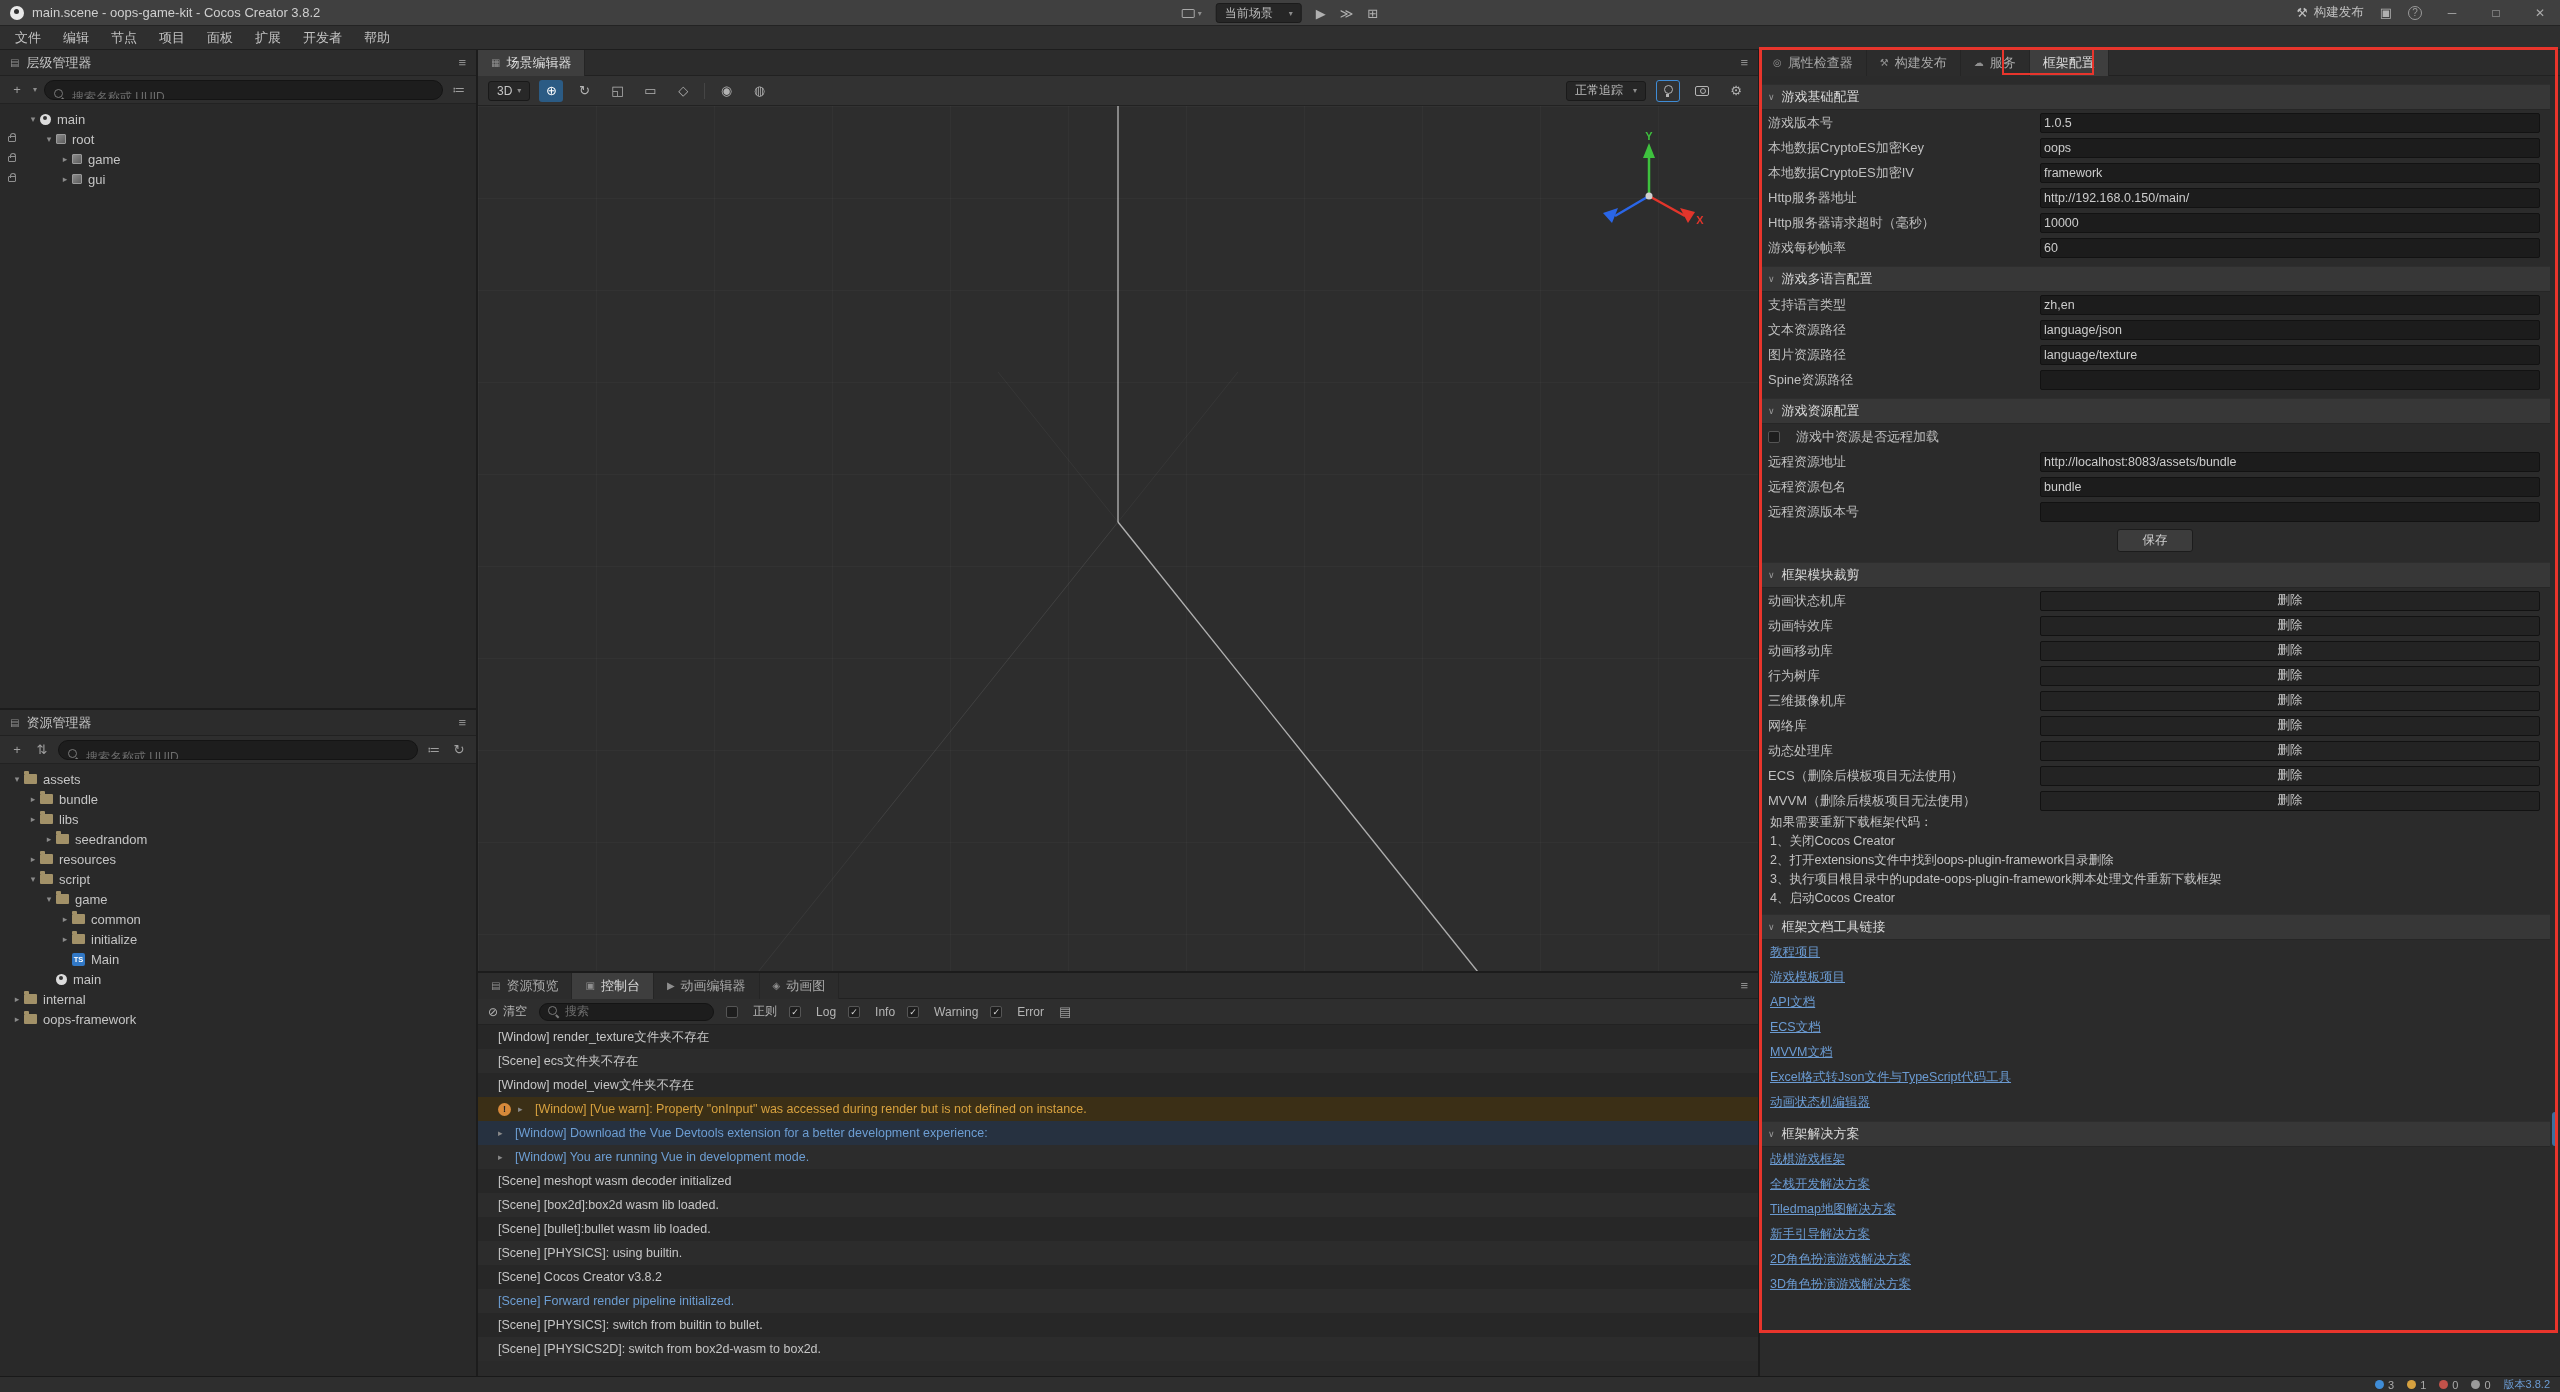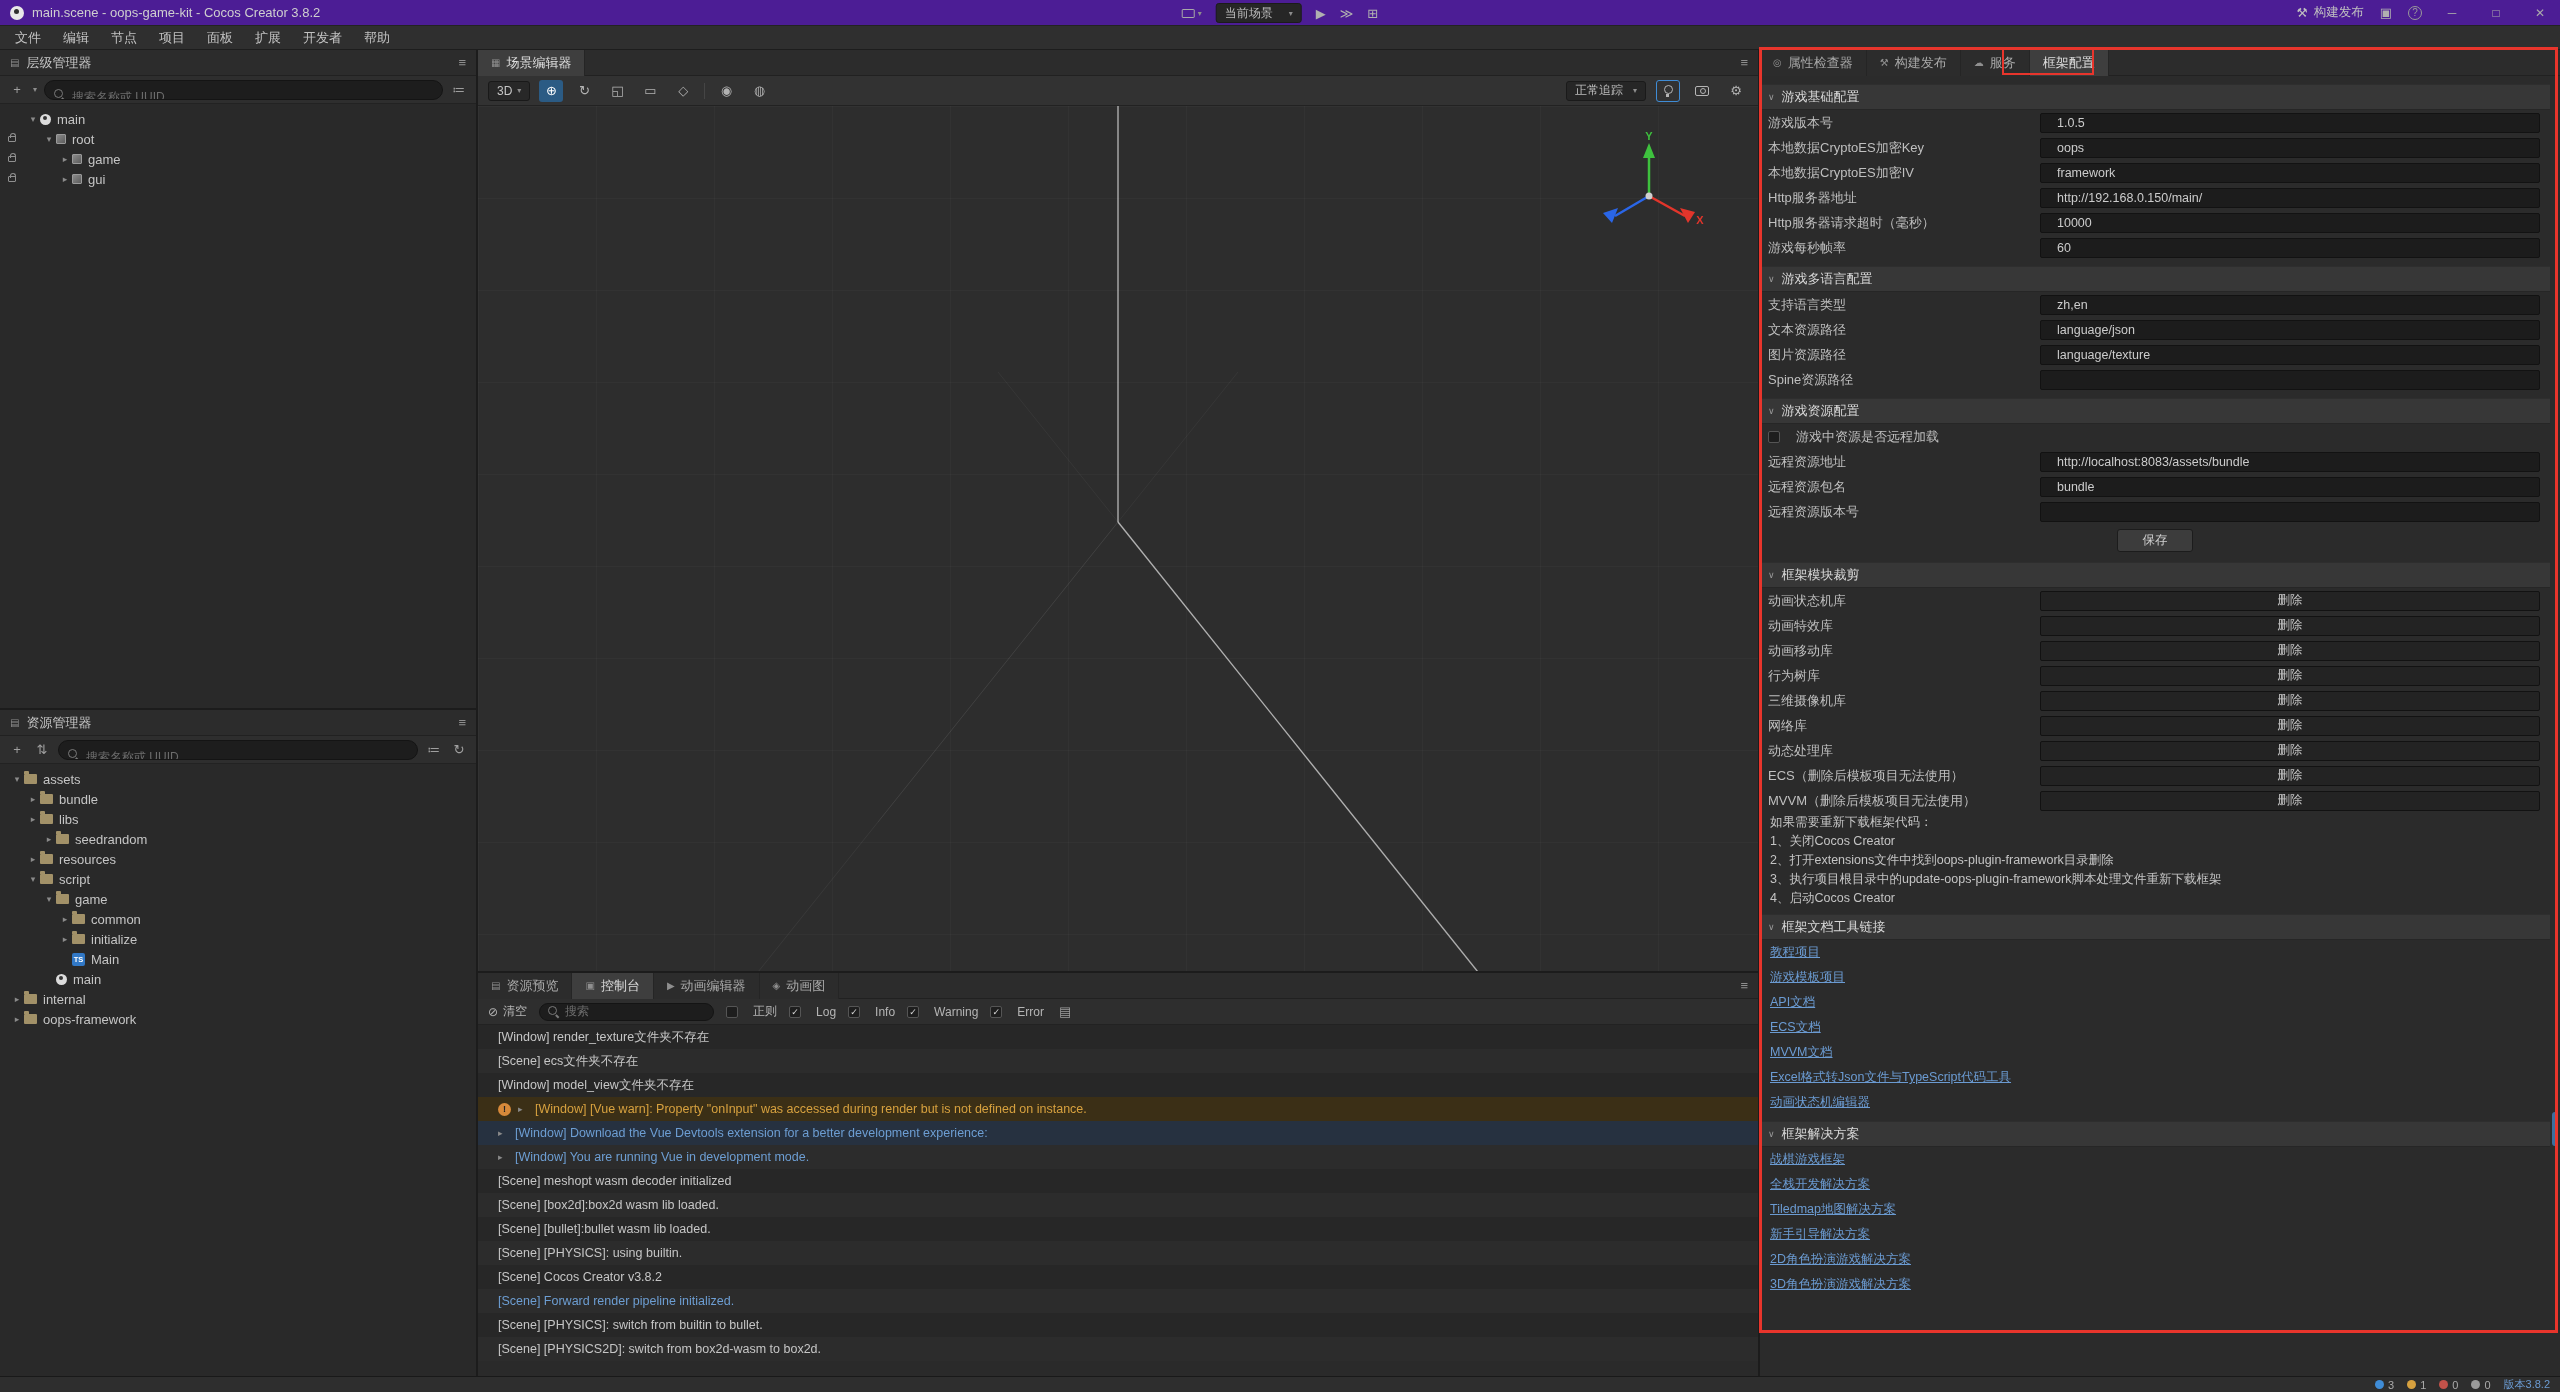--- a/index.html
+++ b/index.html
@@ -1,21 +1,21 @@
 <!DOCTYPE html>
 <html><head>
 <meta charset="utf-8">
 <style>
 *{margin:0;padding:0;box-sizing:border-box}
 html,body{width:2560px;height:1392px;background:#1c1c1c;overflow:hidden}
 #app{position:relative;width:2560px;height:1392px;background:#1c1c1c;
   font-family:"Liberation Sans","DejaVu Sans",sans-serif;font-size:13px;color:#c8c8c8}
 
 
-.titlebar{position:absolute;left:0;top:0;right:0;height:26px;background:#4c1d95;display:flex;align-items:center;border-bottom:1px solid #232323}
+.titlebar{position:absolute;left:0;top:0;right:0;height:26px;background:#404040;display:flex;align-items:center;border-bottom:1px solid #232323}
 .tb-left{display:flex;align-items:center;gap:8px;padding-left:10px}
 .logo{width:14px;height:14px;border-radius:50%;background:#e8e8e8;position:relative;flex:none}
 .logo::after{content:'';position:absolute;left:4px;top:3px;width:5px;height:5px;border-radius:50%;background:#2f2f2f}
 .tb-title{font-size:13px;color:#cfcfcf;white-space:nowrap}
 .tb-center{position:absolute;left:50%;top:0;height:26px;transform:translateX(-50%);display:flex;align-items:center;gap:14px}
 .tb-icon{color:#b0b0b0;font-size:13px;display:flex;align-items:center;gap:3px;cursor:default}
 .caret{font-size:8px;color:#8d8d8d}
 .icon-device{width:13px;height:9px;border:1.5px solid #a8a8a8;border-radius:1px;display:inline-block}
 .tb-select{display:flex;align-items:center;gap:16px;background:#262626;border:1px solid #1b1b1b;border-radius:3px;height:20px;padding:0 8px;font-size:12px;color:#bdbdbd}
 .tb-right{margin-left:auto;display:flex;align-items:center;gap:16px;padding-right:6px}
@@ -93,21 +93,21 @@
 .log-expand{font-size:9px;color:#8a8a8a;width:10px;flex:none}
 .warn-badge{width:13px;height:13px;border-radius:50%;background:#d7893a;color:#242424;font-size:9px;font-weight:bold;display:flex;align-items:center;justify-content:center;flex:none}
 
 
 .insp-body{position:absolute;left:0;right:10px;top:26px;bottom:0;padding-top:8px;background:#2b2b2b;overflow:hidden}
 .section-header{height:26px;display:flex;align-items:center;gap:7px;background:#373737;padding-left:8px;color:#d8d8d8;font-size:13px;margin-top:6px;border-top:1px solid #2e2e2e;border-bottom:1px solid #262626}
 .section-header:first-child{margin-top:0}
 .sec-chevron{font-size:9px;color:#9a9a9a}
 .prop-row{height:25px;display:flex;align-items:center;padding:0 10px 0 8px}
 .prop-label{width:272px;flex:none;color:#bfbfbf;font-size:13px;white-space:nowrap;overflow:hidden}
-.prop-input{flex:1;height:20px;background:#1c1c1c;border:1px solid #121212;border-radius:2px;color:#cccccc;font-size:12.5px;padding:0 16px;display:flex;align-items:center;white-space:nowrap;overflow:hidden}
+.prop-input{flex:1;height:20px;background:#1c1c1c;border:1px solid #121212;border-radius:2px;color:#cccccc;font-size:12.5px;padding:0 3px;display:flex;align-items:center;white-space:nowrap;overflow:hidden}
 .module-btn{flex:1;height:20px;background:#232323;border:1px solid #121212;border-radius:2px;color:#c3c3c3;font-size:12.5px;display:flex;align-items:center;justify-content:center}
 .save-row{height:32px;display:flex;align-items:center;justify-content:center}
 .save-btn{min-width:76px;height:23px;background:#3c3c3c;border:1px solid #1c1c1c;border-radius:3px;display:flex;align-items:center;justify-content:center;font-size:12.5px;color:#cfcfcf;padding:0 10px}
 .chk-text{color:#bfbfbf;font-size:13px;margin-left:16px}
 .text-row{padding-left:10px;line-height:19px;font-size:12.5px;color:#c4c4c4;white-space:nowrap;overflow:hidden}
 .link-row{height:25px;display:flex;align-items:center;padding-left:10px}
 .link{color:#6b9bd2;text-decoration:underline;font-size:12.5px;cursor:pointer;white-space:nowrap}
 .insp-scrollthumb{position:absolute;right:2px;top:1062px;width:6px;height:34px;background:#3c6f9e;border-radius:3px}
 
 

